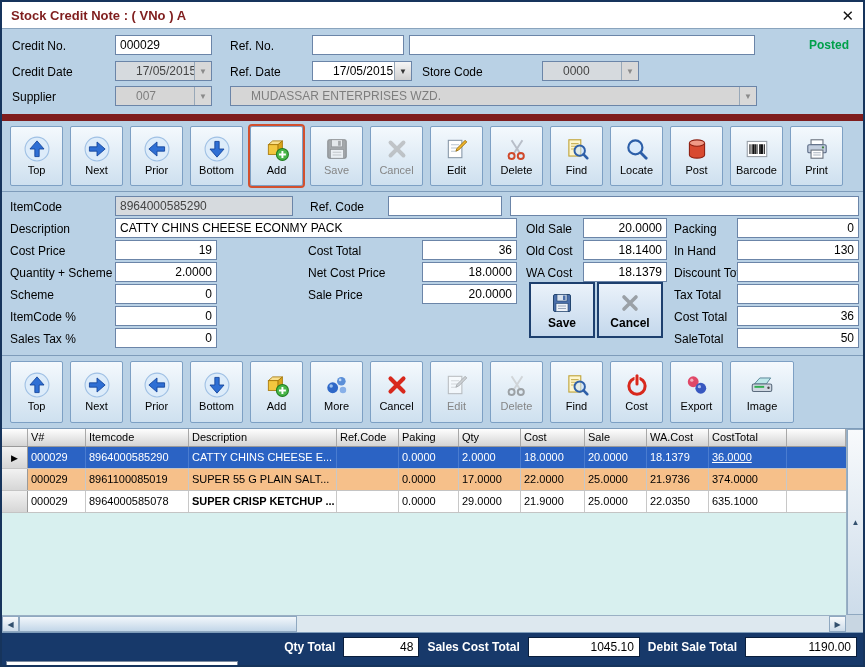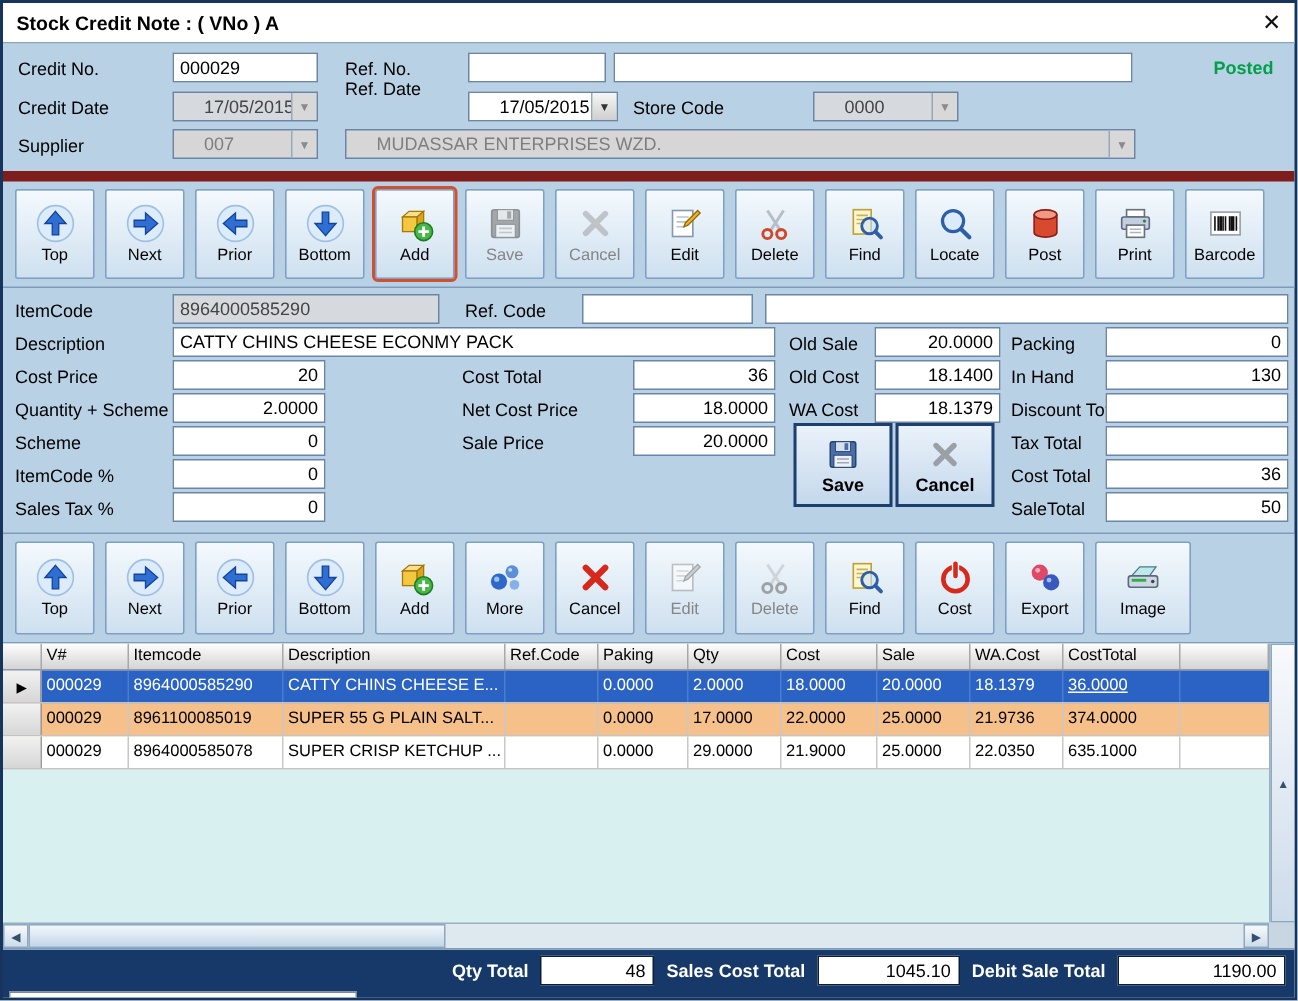--- a/index.html
+++ b/index.html
@@ -1,20 +1,20 @@
 <!DOCTYPE html>
 <html><head>
 <meta charset="utf-8">
 <style>
   * { box-sizing: border-box; margin: 0; padding: 0; }
   body { font-family: "Liberation Sans", sans-serif; background: #e8e8e8; }
   .window { width: 865px; height: 667px; border: 2px solid #16345c; background: #b9d1e5; position: relative; overflow: hidden; }
 
   .titlebar { height: 27px; background: #ffffff; border-bottom: 1px solid #8aa4bd; display: flex; align-items: center; padding: 0 9px; }
-  .titlebar .ttl { font-weight: bold; font-size: 13px; color: #000000; }
+  .titlebar .ttl { font-weight: bold; font-size: 13px; color: #7f1d1d; }
   .titlebar .close { margin-left: auto; font-size: 15px; color: #111; cursor: pointer; line-height: 1; }
 
   .sec { position: relative; }
   .hdr { height: 92px; border-bottom: 7px solid #7f1d1d; }
   .det { height: 164px; border-bottom: 1px solid #7e9cba; }
   .lbl { position: absolute; font-size: 12px; color: #000; white-space: nowrap; }
   .tb { position: absolute; height: 20px; background: #fff; border: 1px solid #6b85a8; font-size: 12px; color: #000; display: flex; align-items: center; padding: 0 4px; overflow: hidden; white-space: nowrap; }
   .tb.num { justify-content: flex-end; }
   .tb.dis { background: #d6dade; color: #444; }
   .tb.disg { background: #d6d6d6; color: #7e7e7e; }
@@ -82,21 +82,21 @@
     <span class="lbl" style="left:228px;top:10px">Ref. No.</span>
     <div class="tb" style="left:310px;top:6px;width:92px"></div>
     <div class="tb" style="left:407px;top:6px;width:346px"></div>
     <span class="posted" style="right:14px;top:9px">Posted</span>
 
     <span class="lbl" style="left:10px;top:36px">Credit Date</span>
     <div class="tb dd dis" style="left:113px;top:32px;width:97px">
       <span class="ddval">17/05/2015</span>
       <span class="ddarrow">▼</span>
     </div>
-    <span class="lbl" style="left:228px;top:23px">Ref. Date</span>
+    <span class="lbl" style="left:228px;top:36px">Ref. Date</span>
     <div class="tb dd" style="left:310px;top:32px;width:100px">
       <span class="ddval">17/05/2015</span>
       <span class="ddarrow">▼</span>
     </div>
     <span class="lbl" style="left:420px;top:36px">Store Code</span>
     <div class="tb dd dis" style="left:540px;top:32px;width:97px">
       <span class="ddval">0000</span>
       <span class="ddarrow">▼</span>
     </div>
 
@@ -225,57 +225,57 @@
           <svg viewBox="0 0 24 24">
             <path d="M5 6.5v11c0 1.6 3.1 2.9 7 2.9s7-1.3 7-2.9v-11" fill="#d84a30" stroke="#8e1f10"></path>
             <ellipse cx="12" cy="6.5" rx="7" ry="2.9" fill="#f09a86" stroke="#8e1f10"></ellipse>
           </svg>
         </span>
         <span>Post</span>
       </div>
       <div class="tbtn">
         <span class="ic">
           <svg viewBox="0 0 24 24">
+            <rect x="3" y="5" width="18" height="14" fill="#fff" stroke="#98a0a8"></rect>
+            <path d="M5.5 7.5v9M7.5 7.5v9M10.5 7.5v9M12 7.5v9M14.5 7.5v9M17 7.5v9M18.7 7.5v9" stroke="#111" stroke-width="1"></path>
+            <path d="M9 7.5v9M15.8 7.5v9" stroke="#111" stroke-width="1.7"></path>
+          </svg>
+        </span>
+        <span>Barcode</span>
+      </div>
+      <div class="tbtn">
+        <span class="ic">
+          <svg viewBox="0 0 24 24">
             <rect x="6.5" y="3.5" width="11" height="4.5" fill="#fff" stroke="#68707c"></rect>
             <rect x="3.5" y="8" width="17" height="7.5" rx="1.2" fill="#c3cede" stroke="#5a6a84"></rect>
             <circle cx="17.5" cy="10.5" r="1" fill="#3b7d3b"></circle>
             <rect x="6.5" y="13" width="11" height="7.5" fill="#fff" stroke="#68707c"></rect>
             <path d="M8.5 15.5h7M8.5 17.5h7" stroke="#aab4c0" stroke-width="1"></path>
           </svg>
         </span>
         <span>Print</span>
-      </div>
-      <div class="tbtn">
-        <span class="ic">
-          <svg viewBox="0 0 24 24">
-            <rect x="3" y="5" width="18" height="14" fill="#fff" stroke="#98a0a8"></rect>
-            <path d="M5.5 7.5v9M7.5 7.5v9M10.5 7.5v9M12 7.5v9M14.5 7.5v9M17 7.5v9M18.7 7.5v9" stroke="#111" stroke-width="1"></path>
-            <path d="M9 7.5v9M15.8 7.5v9" stroke="#111" stroke-width="1.7"></path>
-          </svg>
-        </span>
-        <span>Barcode</span>
       </div>
     </div>
 
   <div class="sec det">
     <span class="lbl" style="left:8px;top:8px">ItemCode</span>
     <div class="tb dis" style="left:113px;top:4px;width:178px">8964000585290</div>
     <span class="lbl" style="left:308px;top:8px">Ref. Code</span>
     <div class="tb" style="left:386px;top:4px;width:114px"></div>
     <div class="tb" style="left:508px;top:4px;width:349px"></div>
 
     <span class="lbl" style="left:8px;top:30px">Description</span>
     <div class="tb" style="left:113px;top:26px;width:402px">CATTY CHINS CHEESE ECONMY PACK</div>
     <span class="lbl" style="left:524px;top:30px">Old Sale</span>
     <div class="tb num" style="left:581px;top:26px;width:84px">20.0000</div>
     <span class="lbl" style="left:672px;top:30px">Packing</span>
     <div class="tb num" style="left:735px;top:26px;width:122px">0</div>
 
     <span class="lbl" style="left:8px;top:52px">Cost Price</span>
-    <div class="tb num" style="left:113px;top:48px;width:102px">20</div>
+    <div class="tb num" style="left:113px;top:48px;width:102px">19</div>
     <span class="lbl" style="left:306px;top:52px">Cost Total</span>
     <div class="tb num" style="left:420px;top:48px;width:95px">36</div>
     <span class="lbl" style="left:524px;top:52px">Old Cost</span>
     <div class="tb num" style="left:581px;top:48px;width:84px">18.1400</div>
     <span class="lbl" style="left:672px;top:52px">In Hand</span>
     <div class="tb num" style="left:735px;top:48px;width:122px">130</div>
 
     <span class="lbl" style="left:8px;top:74px">Quantity + Scheme</span>
     <div class="tb num" style="left:113px;top:70px;width:102px">2.0000</div>
     <span class="lbl" style="left:306px;top:74px">Net Cost Price</span>
@@ -500,21 +500,21 @@
             <div class="gc" style="flex: 0 0 64px;">22.0000</div>
             <div class="gc" style="flex: 0 0 62px;">25.0000</div>
             <div class="gc" style="flex: 0 0 62px;">21.9736</div>
             <div class="gc" style="flex: 0 0 78px;">374.0000</div>
             <div class="gc" style="flex: 1 1 0%; border-right: none;"></div>
           </div>
           <div class="grow">
             <div class="gc gselcell" style="flex: 0 0 26px;"></div>
             <div class="gc" style="flex: 0 0 58px;">000029</div>
             <div class="gc" style="flex: 0 0 103px;">8964000585078</div>
-            <div class="gc" style="flex: 0 0 148px;">SUPER CRISP KETCHUP ...</div>
+            <div class="gc" style="flex: 0 0 148px; font-weight: bold;">SUPER CRISP KETCHUP ...</div>
             <div class="gc" style="flex: 0 0 62px;"></div>
             <div class="gc" style="flex: 0 0 60px;">0.0000</div>
             <div class="gc" style="flex: 0 0 62px;">29.0000</div>
             <div class="gc" style="flex: 0 0 64px;">21.9000</div>
             <div class="gc" style="flex: 0 0 62px;">25.0000</div>
             <div class="gc" style="flex: 0 0 62px;">22.0350</div>
             <div class="gc" style="flex: 0 0 78px;">635.1000</div>
             <div class="gc" style="flex: 1 1 0%; border-right: none;"></div>
           </div>
         </div>
@@ -531,21 +531,21 @@
       <div style="flex:1"></div>
       <div class="sarrow">▼</div>
     </div>
     <div class="scorner"></div>
   </div>
 
   <div class="footer">
     <span class="flabel first">Qty Total</span>
     <div class="fbox" style="width:76px">48</div>
     <span class="flabel">Sales Cost Total</span>
-    <div class="fbox" style="width:95px">1045.10</div>
+    <div class="fbox" style="width:112px">1045.10</div>
     <span class="flabel">Debit Sale Total</span>
     <div class="fbox" style="width:112px">1190.00</div>
   </div>
 
   <div class="strip">
     <div class="sbox"></div>
   </div>
 
 </div>
 

